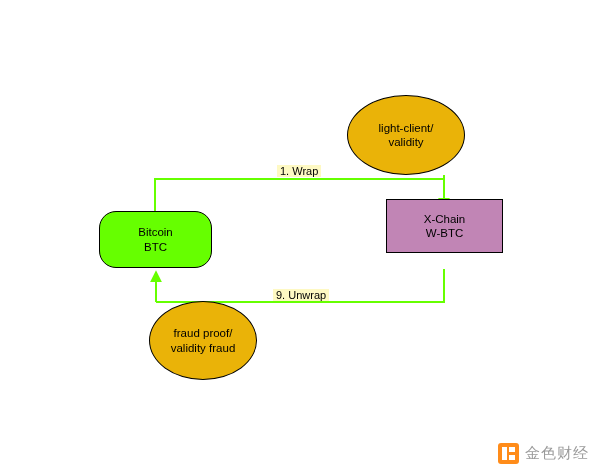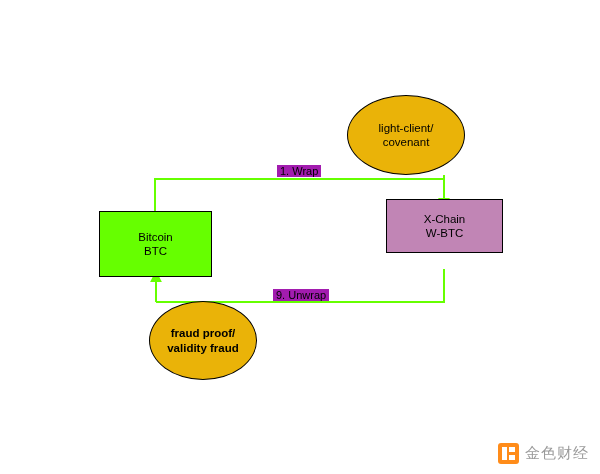--- a/index.html
+++ b/index.html
@@ -33,22 +33,23 @@
     line-height: 1.25;
   }
   .box {
     border: 1px solid #000000;
     font-size: 11.5px;
   }
   #node-bitcoin {
     left: 99px;
     top: 211px;
     width: 113px;
-    height: 66px;
+    height: 57px;
     background: #66ff00;
+    border-radius: 17px;
   }
   #node-xchain {
     left: 386px;
     top: 199px;
     width: 117px;
     height: 54px;
     background: #c185b5;
     justify-content: center;
   }
   .ellipse {
@@ -61,27 +62,26 @@
     left: 347px;
     top: 95px;
     width: 118px;
     height: 80px;
   }
   #node-fraudproof {
     left: 149px;
     top: 301px;
     width: 108px;
     height: 79px;
-    font-weight: bold;
   }
   .edge-label {
     position: absolute;
     font-size: 11px;
     color: #000000;
-    background: #a21caf;
+    background: #fef9c3;
     padding: 0 3px;
     white-space: nowrap;
   }
   #label-wrap {
     left: 277px;
     top: 165px;
   }
   #label-unwrap {
     left: 273px;
     top: 289px;
@@ -150,21 +150,21 @@
   <span>BTC</span>
 </div>
 
 <div class="node box" id="node-xchain">
   <span>X-Chain</span>
   <span>W-BTC</span>
 </div>
 
 <div class="node ellipse" id="node-lightclient">
   <span>light-client/</span>
-  <span>covenant</span>
+  <span>validity</span>
 </div>
 
 <div class="node ellipse" id="node-fraudproof">
   <span>fraud proof/</span>
   <span>validity fraud</span>
 </div>
 
 <div class="edge-label" id="label-wrap">1. Wrap</div>
 <div class="edge-label" id="label-unwrap">9. Unwrap</div>
 

